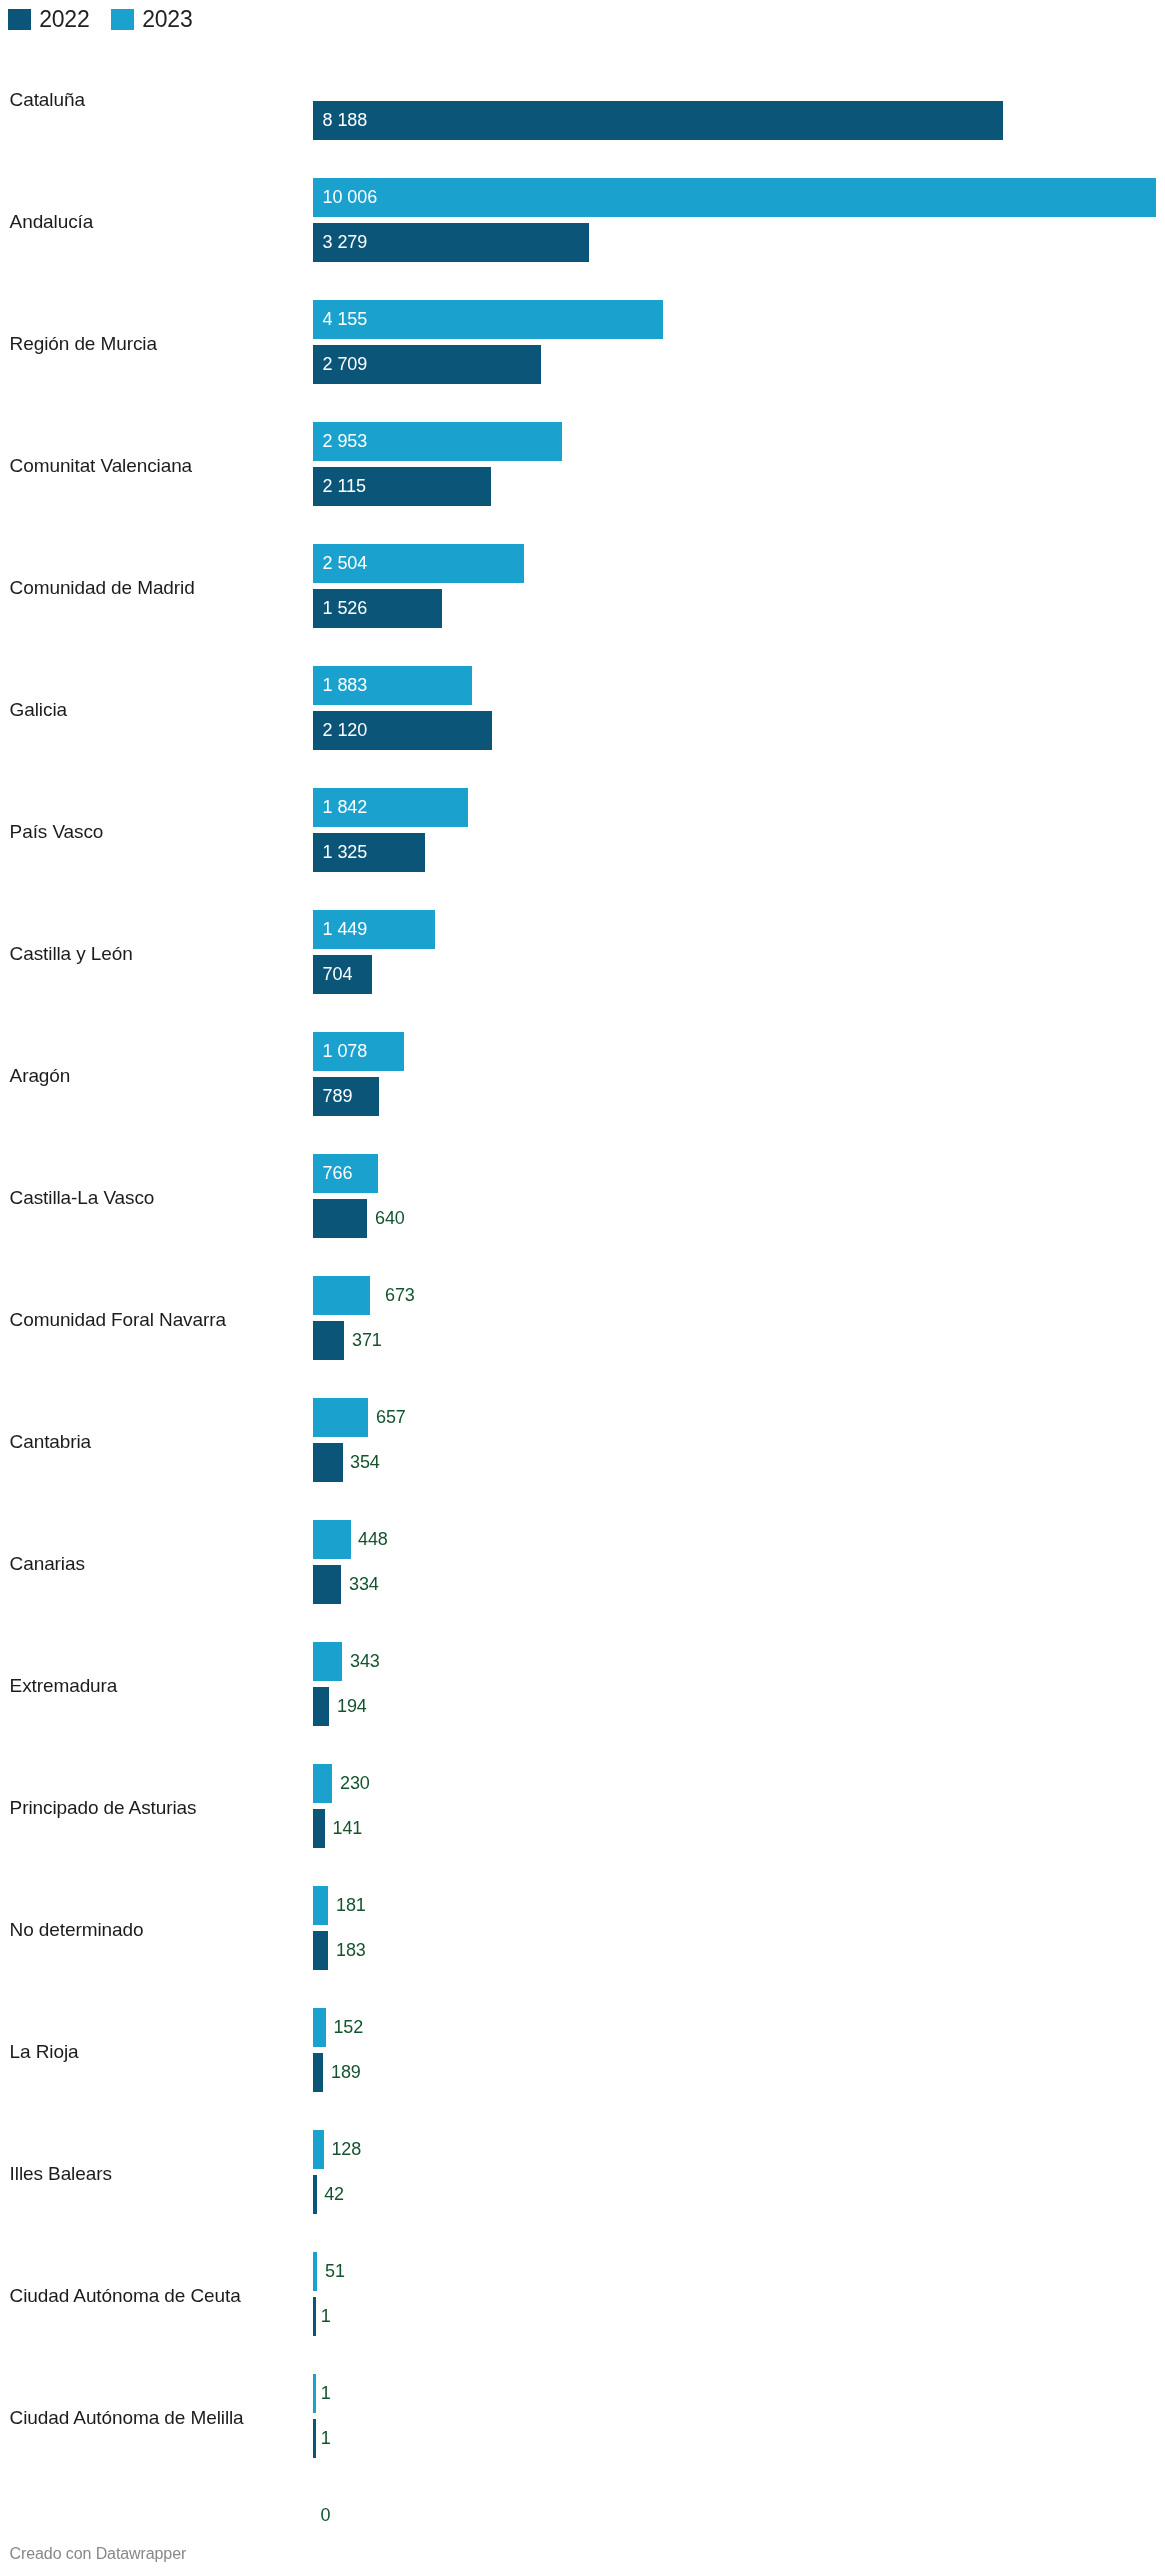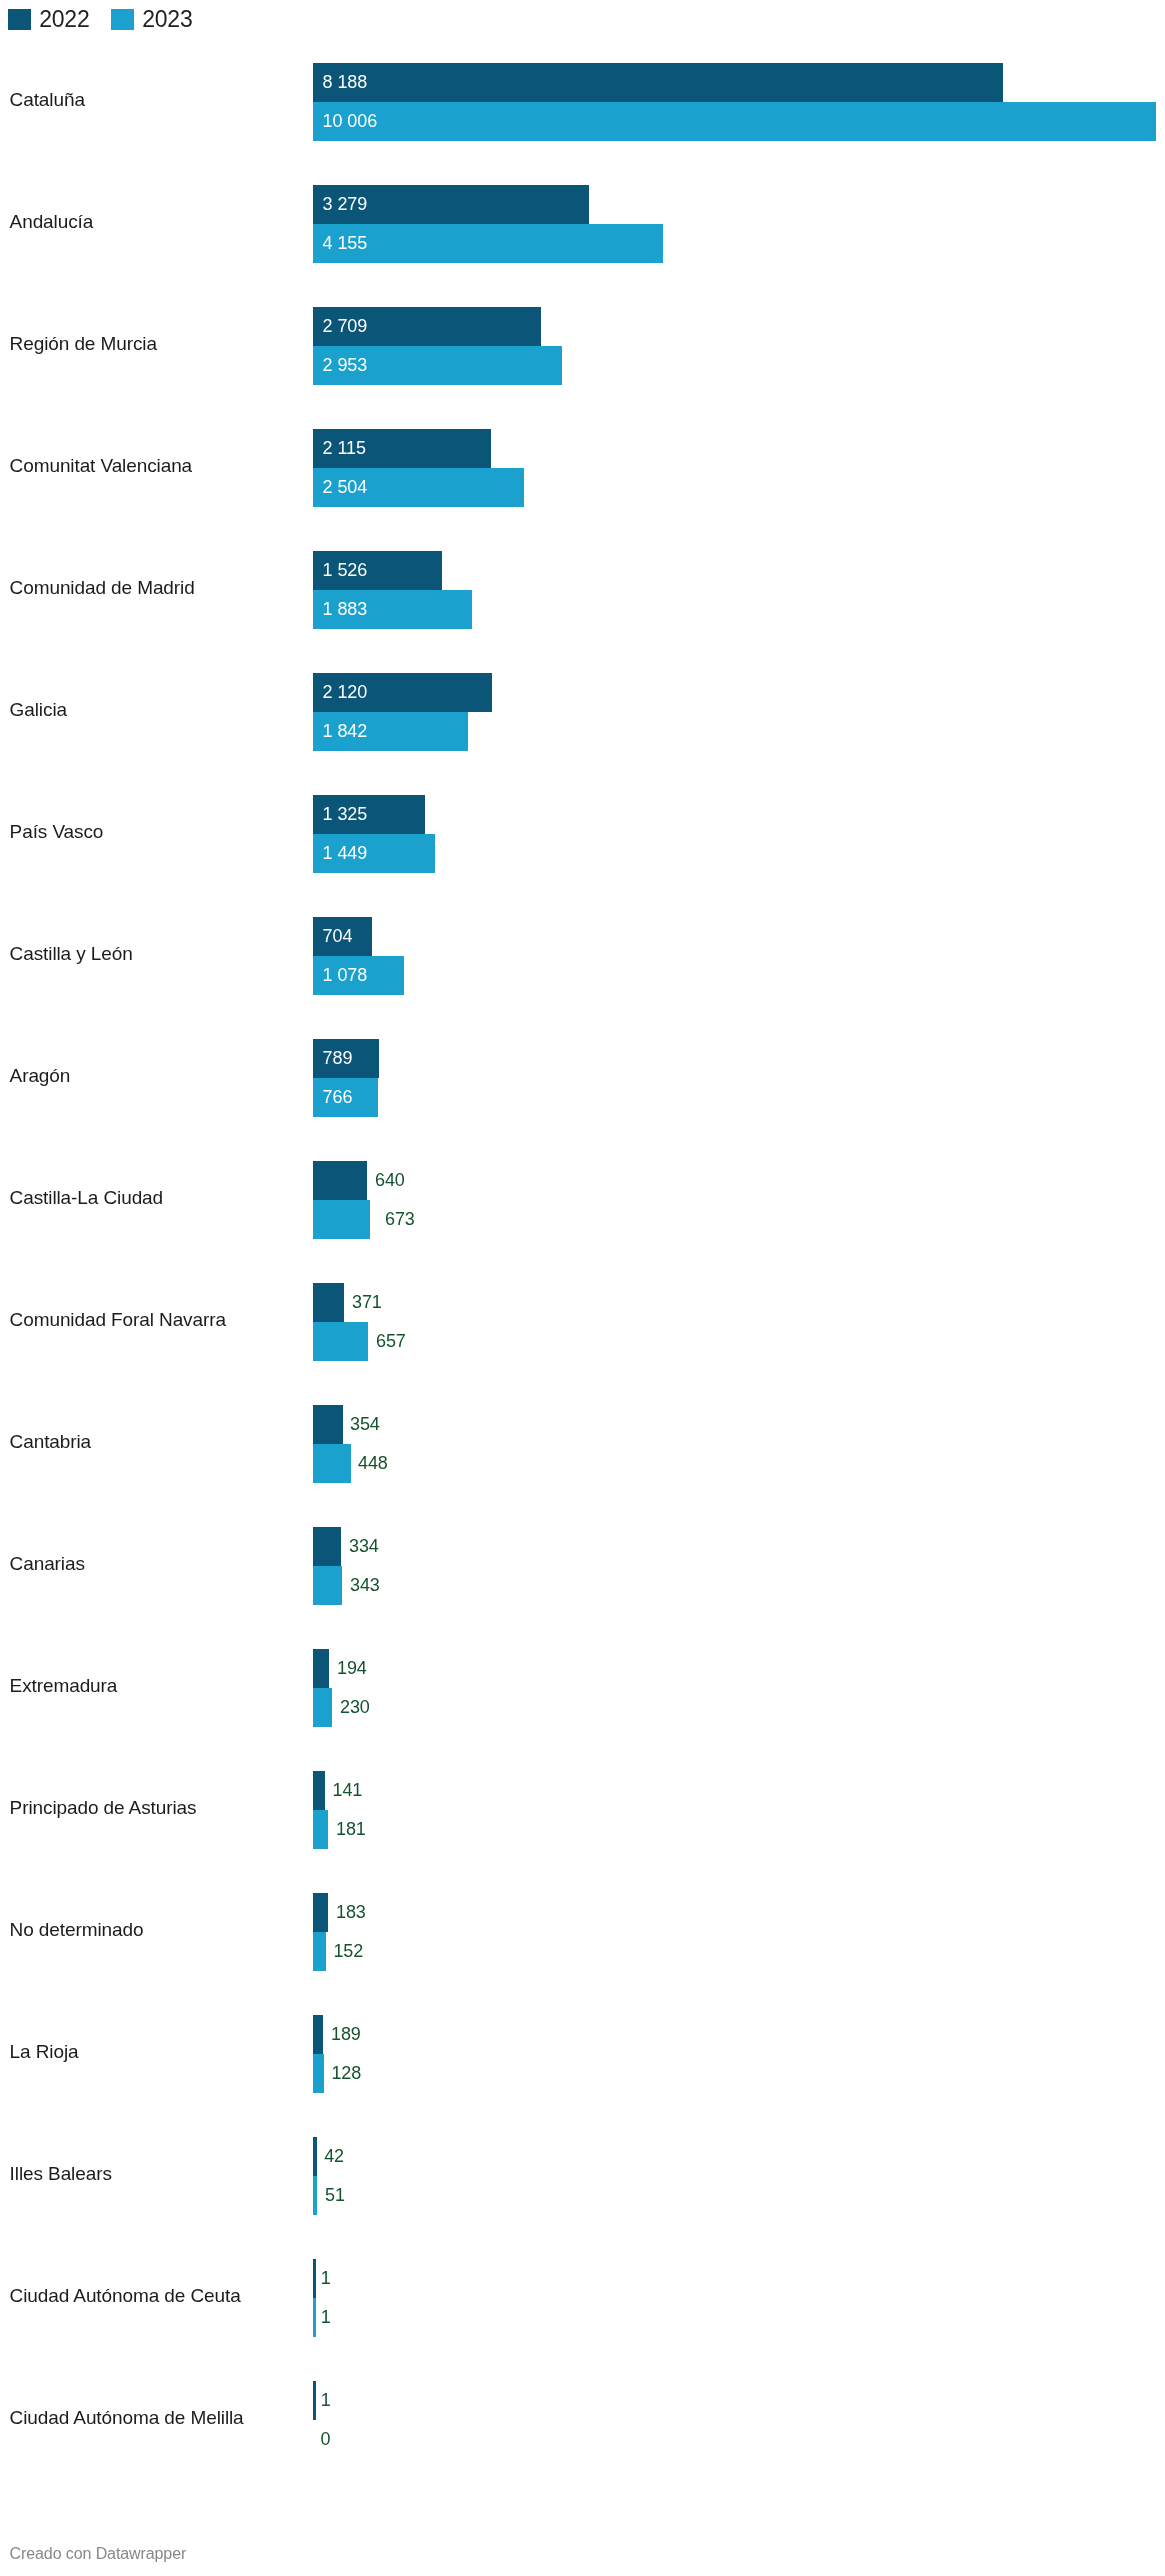--- a/index.html
+++ b/index.html
@@ -71,20 +71,21 @@
     position: absolute;
     left: 313px;
     top: 25px;
     width: 843px;
     height: 78px;
   }
   .bar-line {
     position: relative;
     height: 39px;
     width: 100%;
+    margin-top: 38px;
   }
   .bar {
     position: absolute;
     left: 0;
     top: 0;
     height: 39px;
     min-width: 2.9px;
     display: block;
   }
   .bar-2022 { background: #0a5578; }
@@ -243,21 +244,21 @@
           <div class="bar bar-2022" style="width: 66px; background: rgb(10, 85, 120);"></div>
           <span class="val inside">789</span>
         </div>
         <div class="bar-line">
           <div class="bar bar-2023" style="width: 65px; background: rgb(27, 161, 205);"></div>
           <span class="val inside">766</span>
         </div>
       </div>
     </div>
     <div class="row">
-      <div class="row-label">Castilla-La Ciudad</div>
+      <div class="row-label">Castilla-La Vasco</div>
       <div class="plot">
         <div class="bar-line">
           <div class="bar bar-2022" style="width: 54px; background: rgb(10, 85, 120);"></div>
           <span class="val outside" style="left: 62px;">640</span>
         </div>
         <div class="bar-line">
           <div class="bar bar-2023" style="width: 57px; background: rgb(27, 161, 205);"></div>
           <span class="val outside" style="left: 72px;">673</span>
         </div>
       </div>

